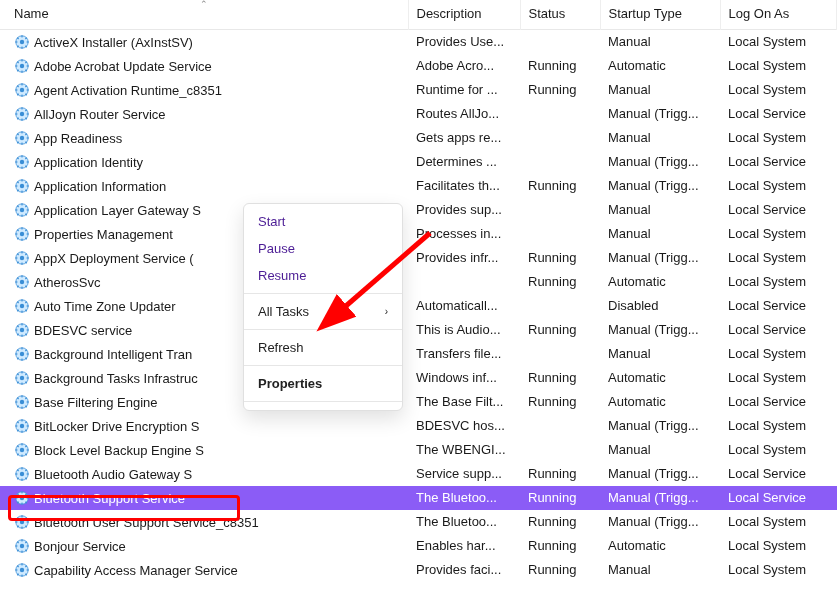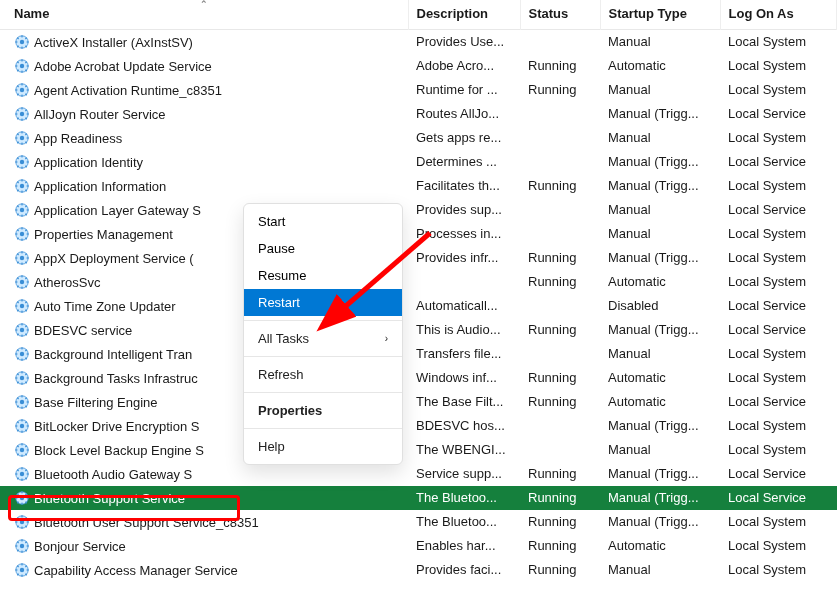--- a/index.html
+++ b/index.html
@@ -10,21 +10,21 @@
     color: #1a1a1a;
     width: 837px;
     height: 591px;
     overflow: hidden;
     position: relative;
   }
   .table { width: 100%; border-collapse: collapse; }
   .header-row { border-bottom: 1px solid #e8e8e8; }
   .header-row th {
     text-align: left;
-    font-weight: 700;
+    font-weight: 400;
     padding: 6px 8px 8px 8px;
     border-right: 1px solid #eeeeee;
     background: #ffffff;
     color: #1a1a1a;
     font-size: 13px;
     position: relative;
   }
   .header-row th:first-child { padding-left: 14px; width: 408px; }
   .header-row th:nth-child(2) { width: 112px; }
   .header-row th:nth-child(3) { width: 80px; }
@@ -41,21 +41,21 @@
   tbody tr { height: 24px; }
   tbody td {
     padding: 0 8px;
     white-space: nowrap;
     overflow: hidden;
     text-overflow: ellipsis;
     vertical-align: middle;
   }
   tbody td.name-cell { padding-left: 14px; }
   .row-selected {
-    background: #15803d;
+    background: #8b5cf6;
     color: #ffffff;
   }
   .gear-icon {
     display: inline-block;
     width: 16px;
     height: 16px;
     vertical-align: -3px;
     margin-right: 4px;
     position: relative;
   }
@@ -77,21 +77,21 @@
     font-size: 13px;
   }
   .context-menu .mi {
     padding: 6px 14px;
     display: flex;
     justify-content: space-between;
     align-items: center;
     color: #222;
     cursor: default;
   }
-  .context-menu .mi.disabled { color: #000000; text-align: right; }
+  .context-menu .mi.disabled { color: #4c1d95; text-align: right; }
   .context-menu .mi.highlighted { background: #0078d4; color: #ffffff; }
   .context-menu .mi.bold { font-weight: 600; }
   .context-menu .sep {
     height: 1px;
     background: #e6e6e6;
     margin: 4px 0;
   }
   .submenu-arrow { font-size: 10px; color: inherit; }
   .red-arrow {
     position: absolute;
@@ -577,32 +577,30 @@
       </tr>
     </tbody>
 </table>
 
 <div class="red-box" style="left:8px; top:495px; width:232px; height:26px;"></div>
 
 <div class="context-menu" style="left:243px; top:203px;">
   <div class="mi disabled">Start</div>
   <div class="mi disabled">Pause</div>
   <div class="mi disabled">Resume</div>
-  <div class="mi highlighted">Restart</div>
   <div class="sep"></div>
   <div class="mi">
     <span>All Tasks</span>
     <span class="submenu-arrow">›</span>
   </div>
   <div class="sep"></div>
   <div class="mi">Refresh</div>
   <div class="sep"></div>
   <div class="mi bold">Properties</div>
   <div class="sep"></div>
-  <div class="mi">Help</div>
 </div>
 
 <svg class="red-arrow" width="130" height="120" style="left:310px; top:225px;">
   <defs>
     <marker id="ah" markerWidth="8" markerHeight="8" refX="6" refY="3" orient="auto">
       <polygon points="0 0, 8 3, 0 6" fill="#ff0000"></polygon>
     </marker>
   </defs>
   <line x1="120" y1="8" x2="14" y2="100" stroke="#ff0000" stroke-width="5" marker-end="url(#ah)"></line>
 </svg>

